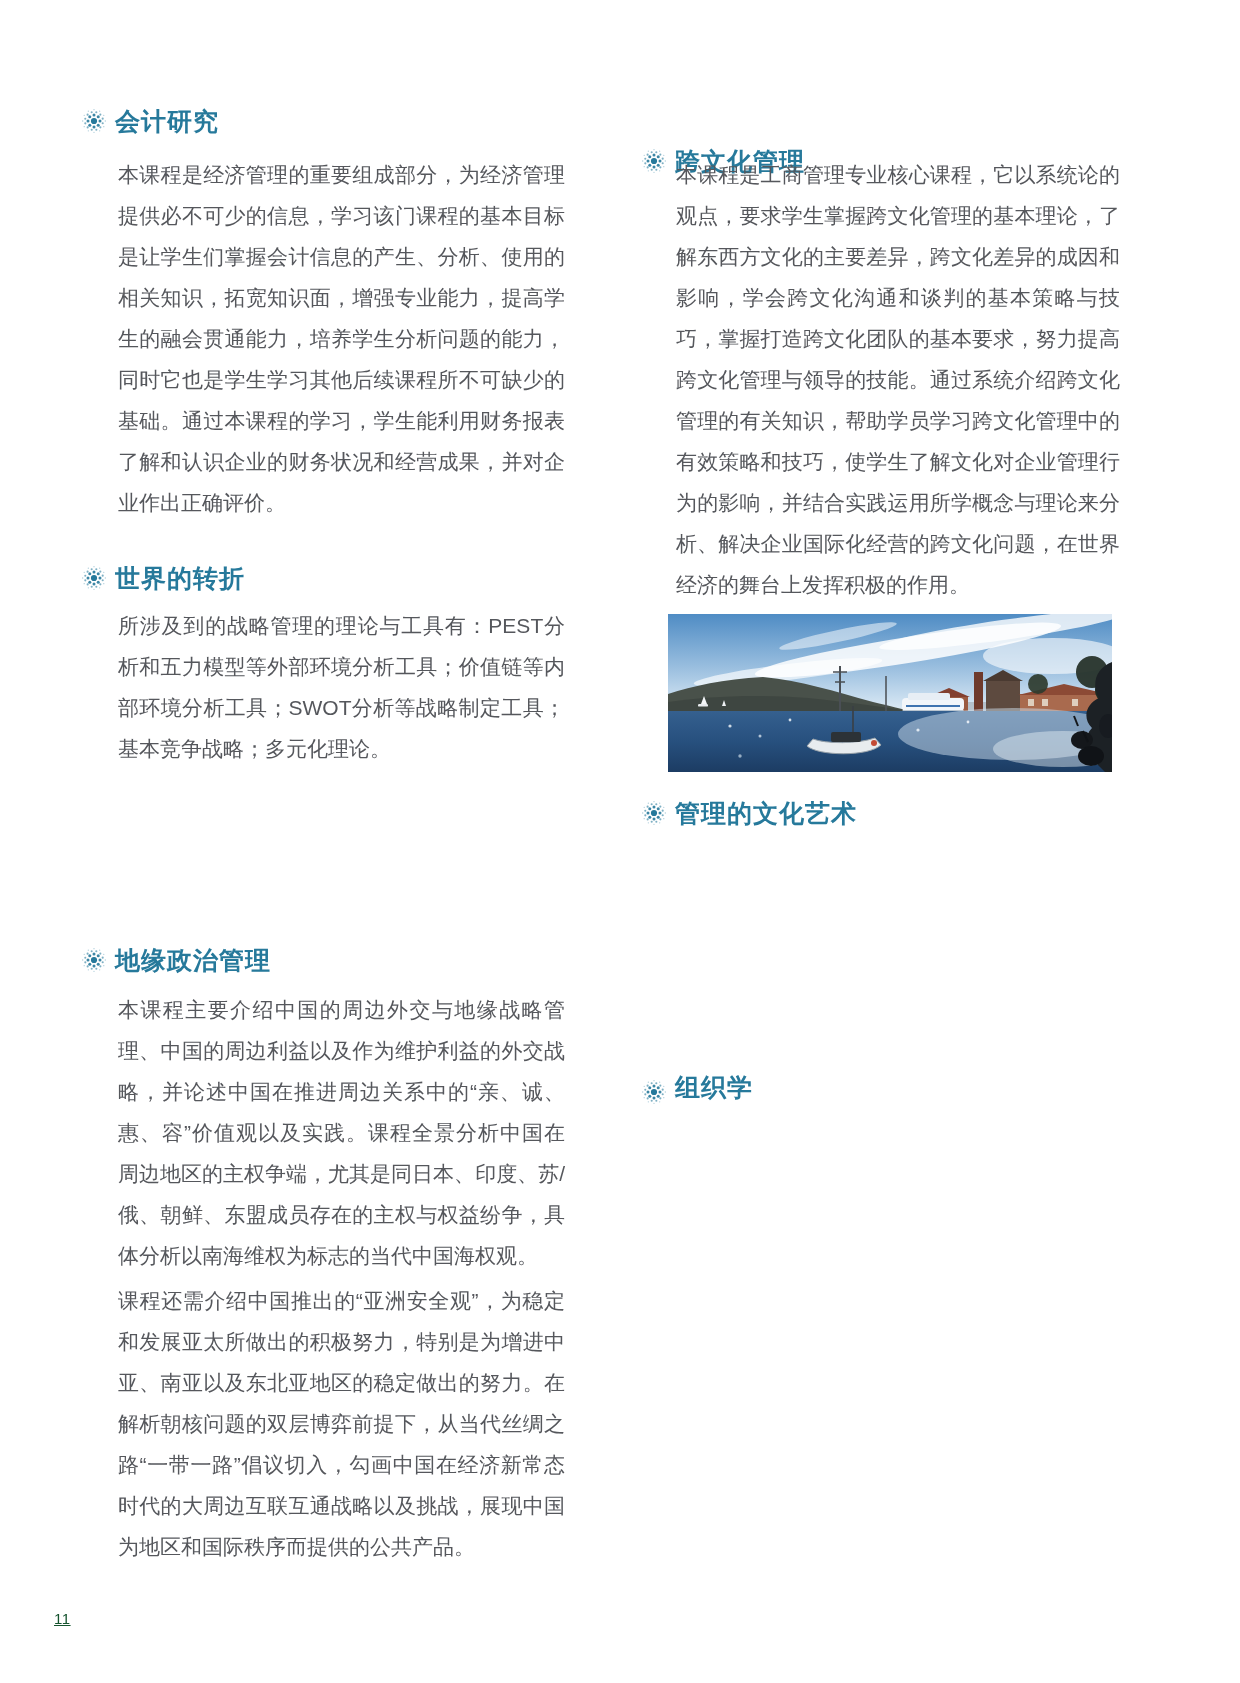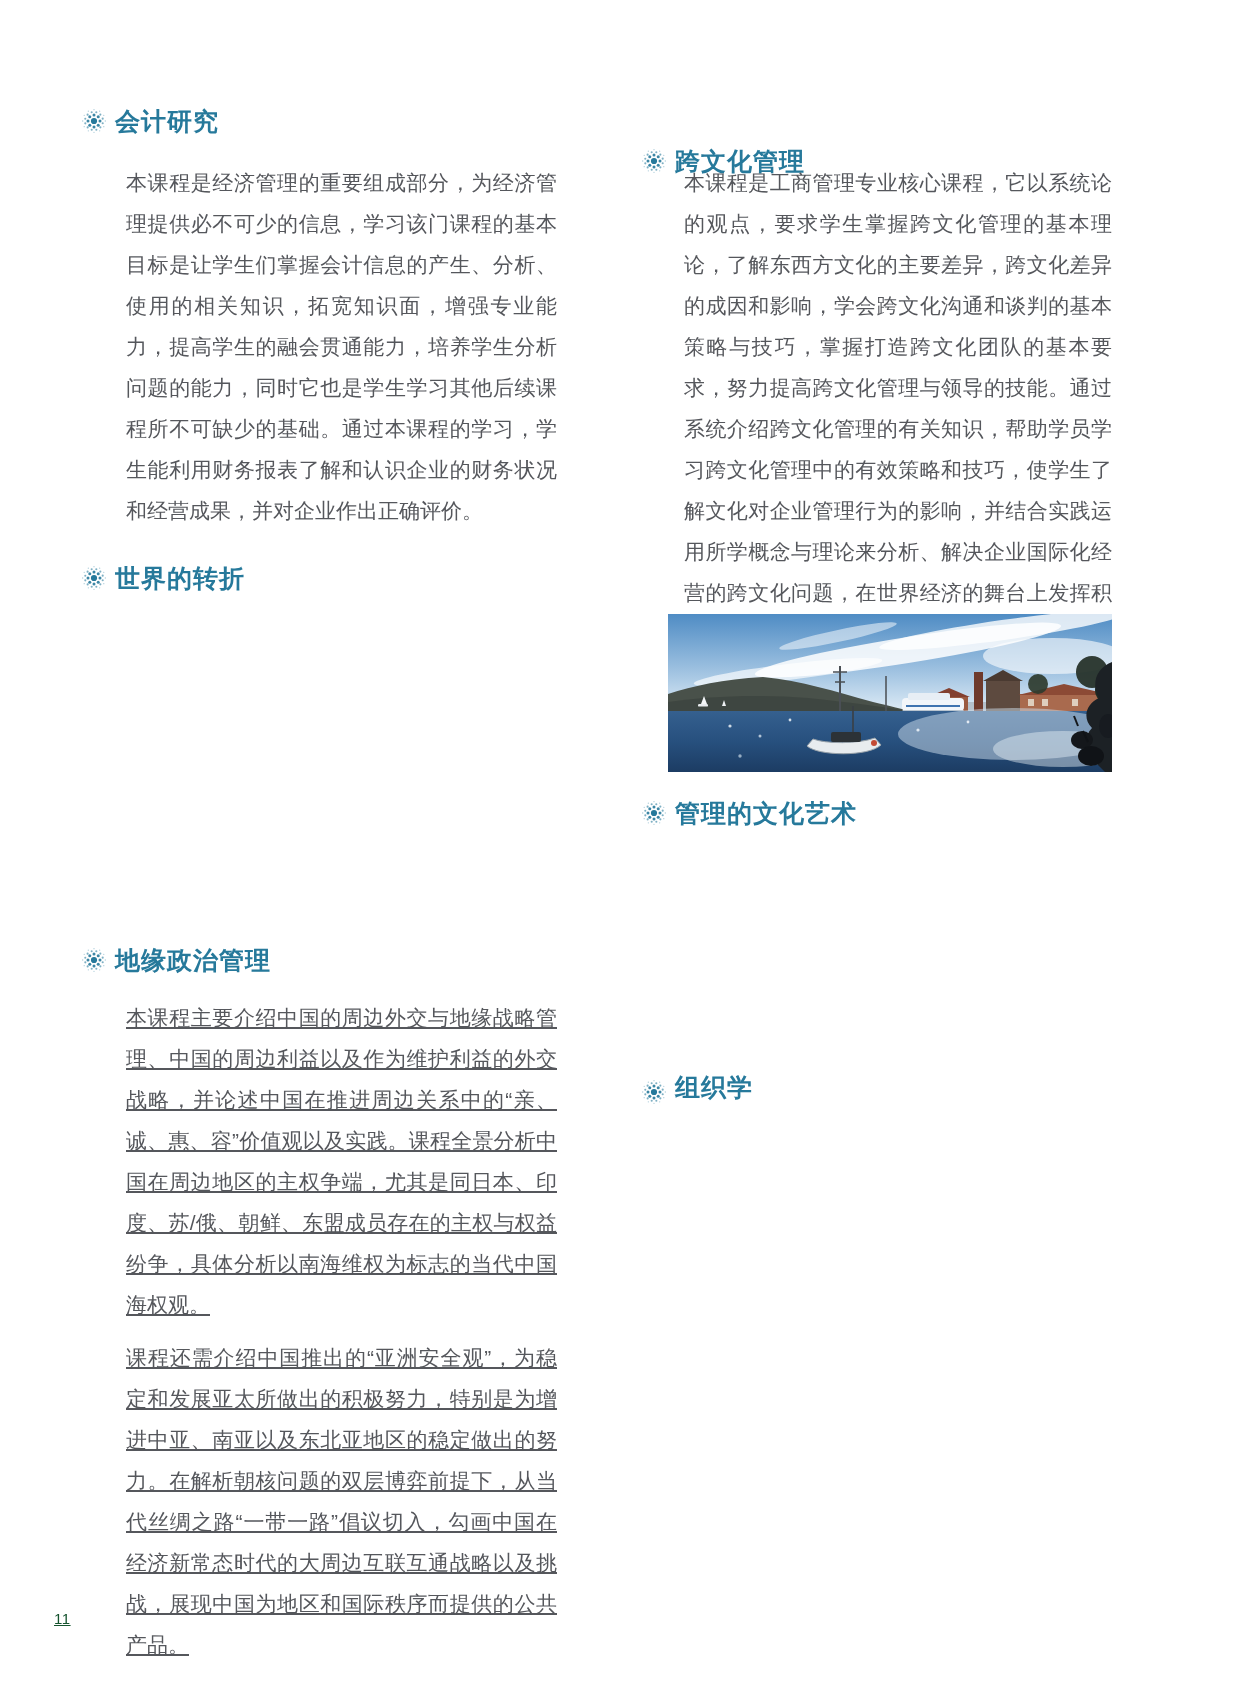--- a/index.html
+++ b/index.html
@@ -25,21 +25,21 @@
   .burst svg{width:24px;height:24px;display:block;fill:var(--heading-color);}
   .heading h2{
     font-size:25px;font-weight:bold;color:var(--heading-color);
     letter-spacing:1px;line-height:34px;white-space:nowrap;
   }
   .para{
     position:absolute;
     font-size:21px;line-height:41px;color:var(--body-color);
     text-align:justify;
   }
-  .para p{margin:12px;}
+  .para p{margin:4px;}
   .col-left .para,.para.pl{left:114px;width:455px;}
   .para.pr{left:672px;width:452px;}
   .photo{
     position:absolute;left:668px;top:614px;width:444px;height:158px;
     overflow:hidden;
   }
   .photo svg{display:block;width:444px;height:158px;}
   .page-number{
     position:absolute;left:54px;top:1610px;
     font-size:15px;color:#14532d;letter-spacing:.5px;text-decoration:underline;
@@ -104,31 +104,32 @@
 
   <div class="heading" style="left:82px;top:561px;">
     <span class="burst">
         <svg viewBox="0 0 24 24">
           <use href="#dotburst"></use>
         </svg>
       </span>
     <h2>世界的转折</h2>
   </div>
   <div class="para pl" style="top:601px;">
+    <p>所涉及到的战略管理的理论与工具有：PEST分析和五力模型等外部环境分析工具；价值链等内部环境分析工具；SWOT分析等战略制定工具；基本竞争战略；多元化理论。</p>
   </div>
 
   <div class="heading" style="left:82px;top:943px;">
     <span class="burst">
         <svg viewBox="0 0 24 24">
           <use href="#dotburst"></use>
         </svg>
       </span>
     <h2>地缘政治管理</h2>
   </div>
-  <div class="para pl" style="top:985px;text-decoration:underline;">
+  <div class="para pl" style="top:985px;">
     <p>本课程主要介绍中国的周边外交与地缘战略管理、中国的周边利益以及作为维护利益的外交战略，并论述中国在推进周边关系中的“亲、诚、惠、容”价值观以及实践。课程全景分析中国在周边地区的主权争端，尤其是同日本、印度、苏/俄、朝鲜、东盟成员存在的主权与权益纷争，具体分析以南海维权为标志的当代中国海权观。</p>
     <p>课程还需介绍中国推出的“亚洲安全观”，为稳定和发展亚太所做出的积极努力，特别是为增进中亚、南亚以及东北亚地区的稳定做出的努力。在解析朝核问题的双层博弈前提下，从当代丝绸之路“一带一路”倡议切入，勾画中国在经济新常态时代的大周边互联互通战略以及挑战，展现中国为地区和国际秩序而提供的公共产品。</p>
   </div>
 
   <div class="heading" style="left:642px;top:107px;margin-top:37px;">
     <span class="burst">
         <svg viewBox="0 0 24 24">
           <use href="#dotburst"></use>
         </svg>
       </span>

